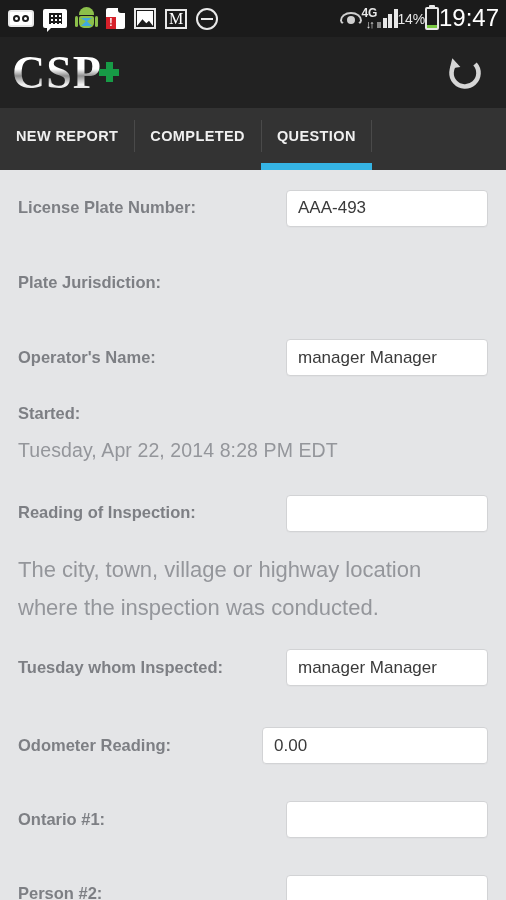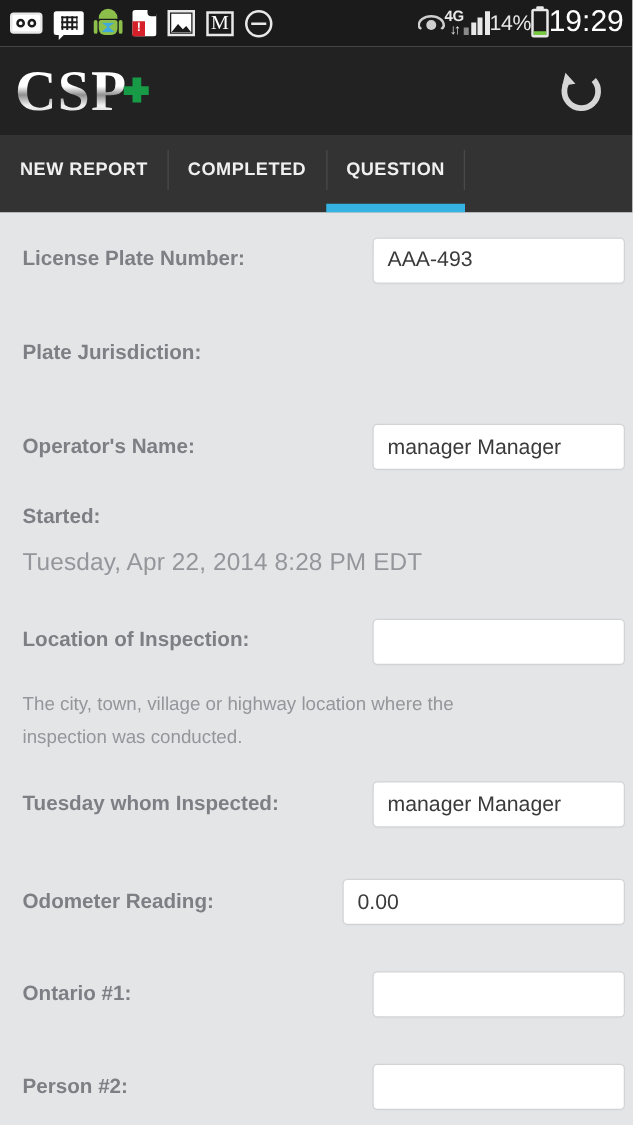--- a/index.html
+++ b/index.html
@@ -226,21 +226,21 @@
     height: 19px;
   }
   .ic-signal span { width: 4px; background: #e8e8e8; }
   .ic-signal span:nth-child(1) { height: 6px;  background:#8a8a8a; }
   .ic-signal span:nth-child(2) { height: 10px; }
   .ic-signal span:nth-child(3) { height: 14px; }
   .ic-signal span:nth-child(4) { height: 19px; }
 
   .batt-pct {
     color: #e8e8e8;
-    font-size: 17px;
+    font-size: 14px;
     letter-spacing: -0.2px;
   }
 
   
   .ic-batt {
     width: 14px; height: 23px;
     border: 2px solid #e8e8e8;
     border-radius: 2px;
     position: relative;
     background: #1b1b1b;
@@ -369,21 +369,21 @@
   .content {
     background: #e4e5e7;
     height: 730px;
     overflow: hidden;
     position: relative;
   }
 
   .frow {
     display: flex;
     align-items: center;
-    padding: 0 6px 0 18px;
+    padding: 0 18px 0 18px;
   }
   .flabel {
     color: #7d7f84;
     font-size: 16.5px;
     font-weight: bold;
     line-height: 1.2;
     flex: 0 0 auto;
   }
   .fspacer { flex: 1 1 auto; }
 
@@ -413,21 +413,21 @@
     font-weight: bold;
   }
   .static-value {
     color: #94969b;
     font-size: 19.5px;
     font-weight: normal;
     letter-spacing: 0.1px;
   }
   .helper {
     color: #94969b;
-    font-size: 15px;
+    font-size: 22px;
     line-height: 1.72;
     padding: 0 18px;
     max-width: 440px;
   }
 </style>
 </head>
 <body>
 
 <div id="app">
 
@@ -482,21 +482,21 @@
           <span></span>
           <span></span>
       </span>
 
       <span class="batt-pct">14%</span>
 
       <span class="ic-batt">
         <span class="fill" style="height: 14%;"></span>
       </span>
 
-      <span class="clock">19:29</span>
+      <span class="clock">19:47</span>
     </div>
   </div>
 
   <div class="logobar">
     <div class="logo">
       <span class="word">CSP</span>
       <span class="plus"></span>
     </div>
     <div class="refresh-btn">
       <svg width="42" height="42" viewBox="0 0 42 42">
@@ -537,21 +537,21 @@
       <span class="fspacer"></span>
       <div class="finput" placeholder="">manager Manager</div>
     </div>
 
     <div class="static-row" style="padding-top:9px">
       <div class="static-label">Started:</div>
       <div class="static-value" style="margin-top:16px">Tuesday, Apr 22, 2014 8:28 PM EDT</div>
     </div>
 
     <div class="frow" style="height:70px;margin-top:16px">
-      <span class="flabel">Location of Inspection:</span>
+      <span class="flabel">Reading of Inspection:</span>
       <span class="fspacer"></span>
       <div class="finput" placeholder=""></div>
     </div>
 
     <div class="helper" style="margin-top:3px">The city, town, village or highway location where the inspection was conducted.</div>
 
     <div class="frow" style="height:82px">
       <span class="flabel">Tuesday whom Inspected:</span>
       <span class="fspacer"></span>
       <div class="finput" placeholder="">manager Manager</div>

